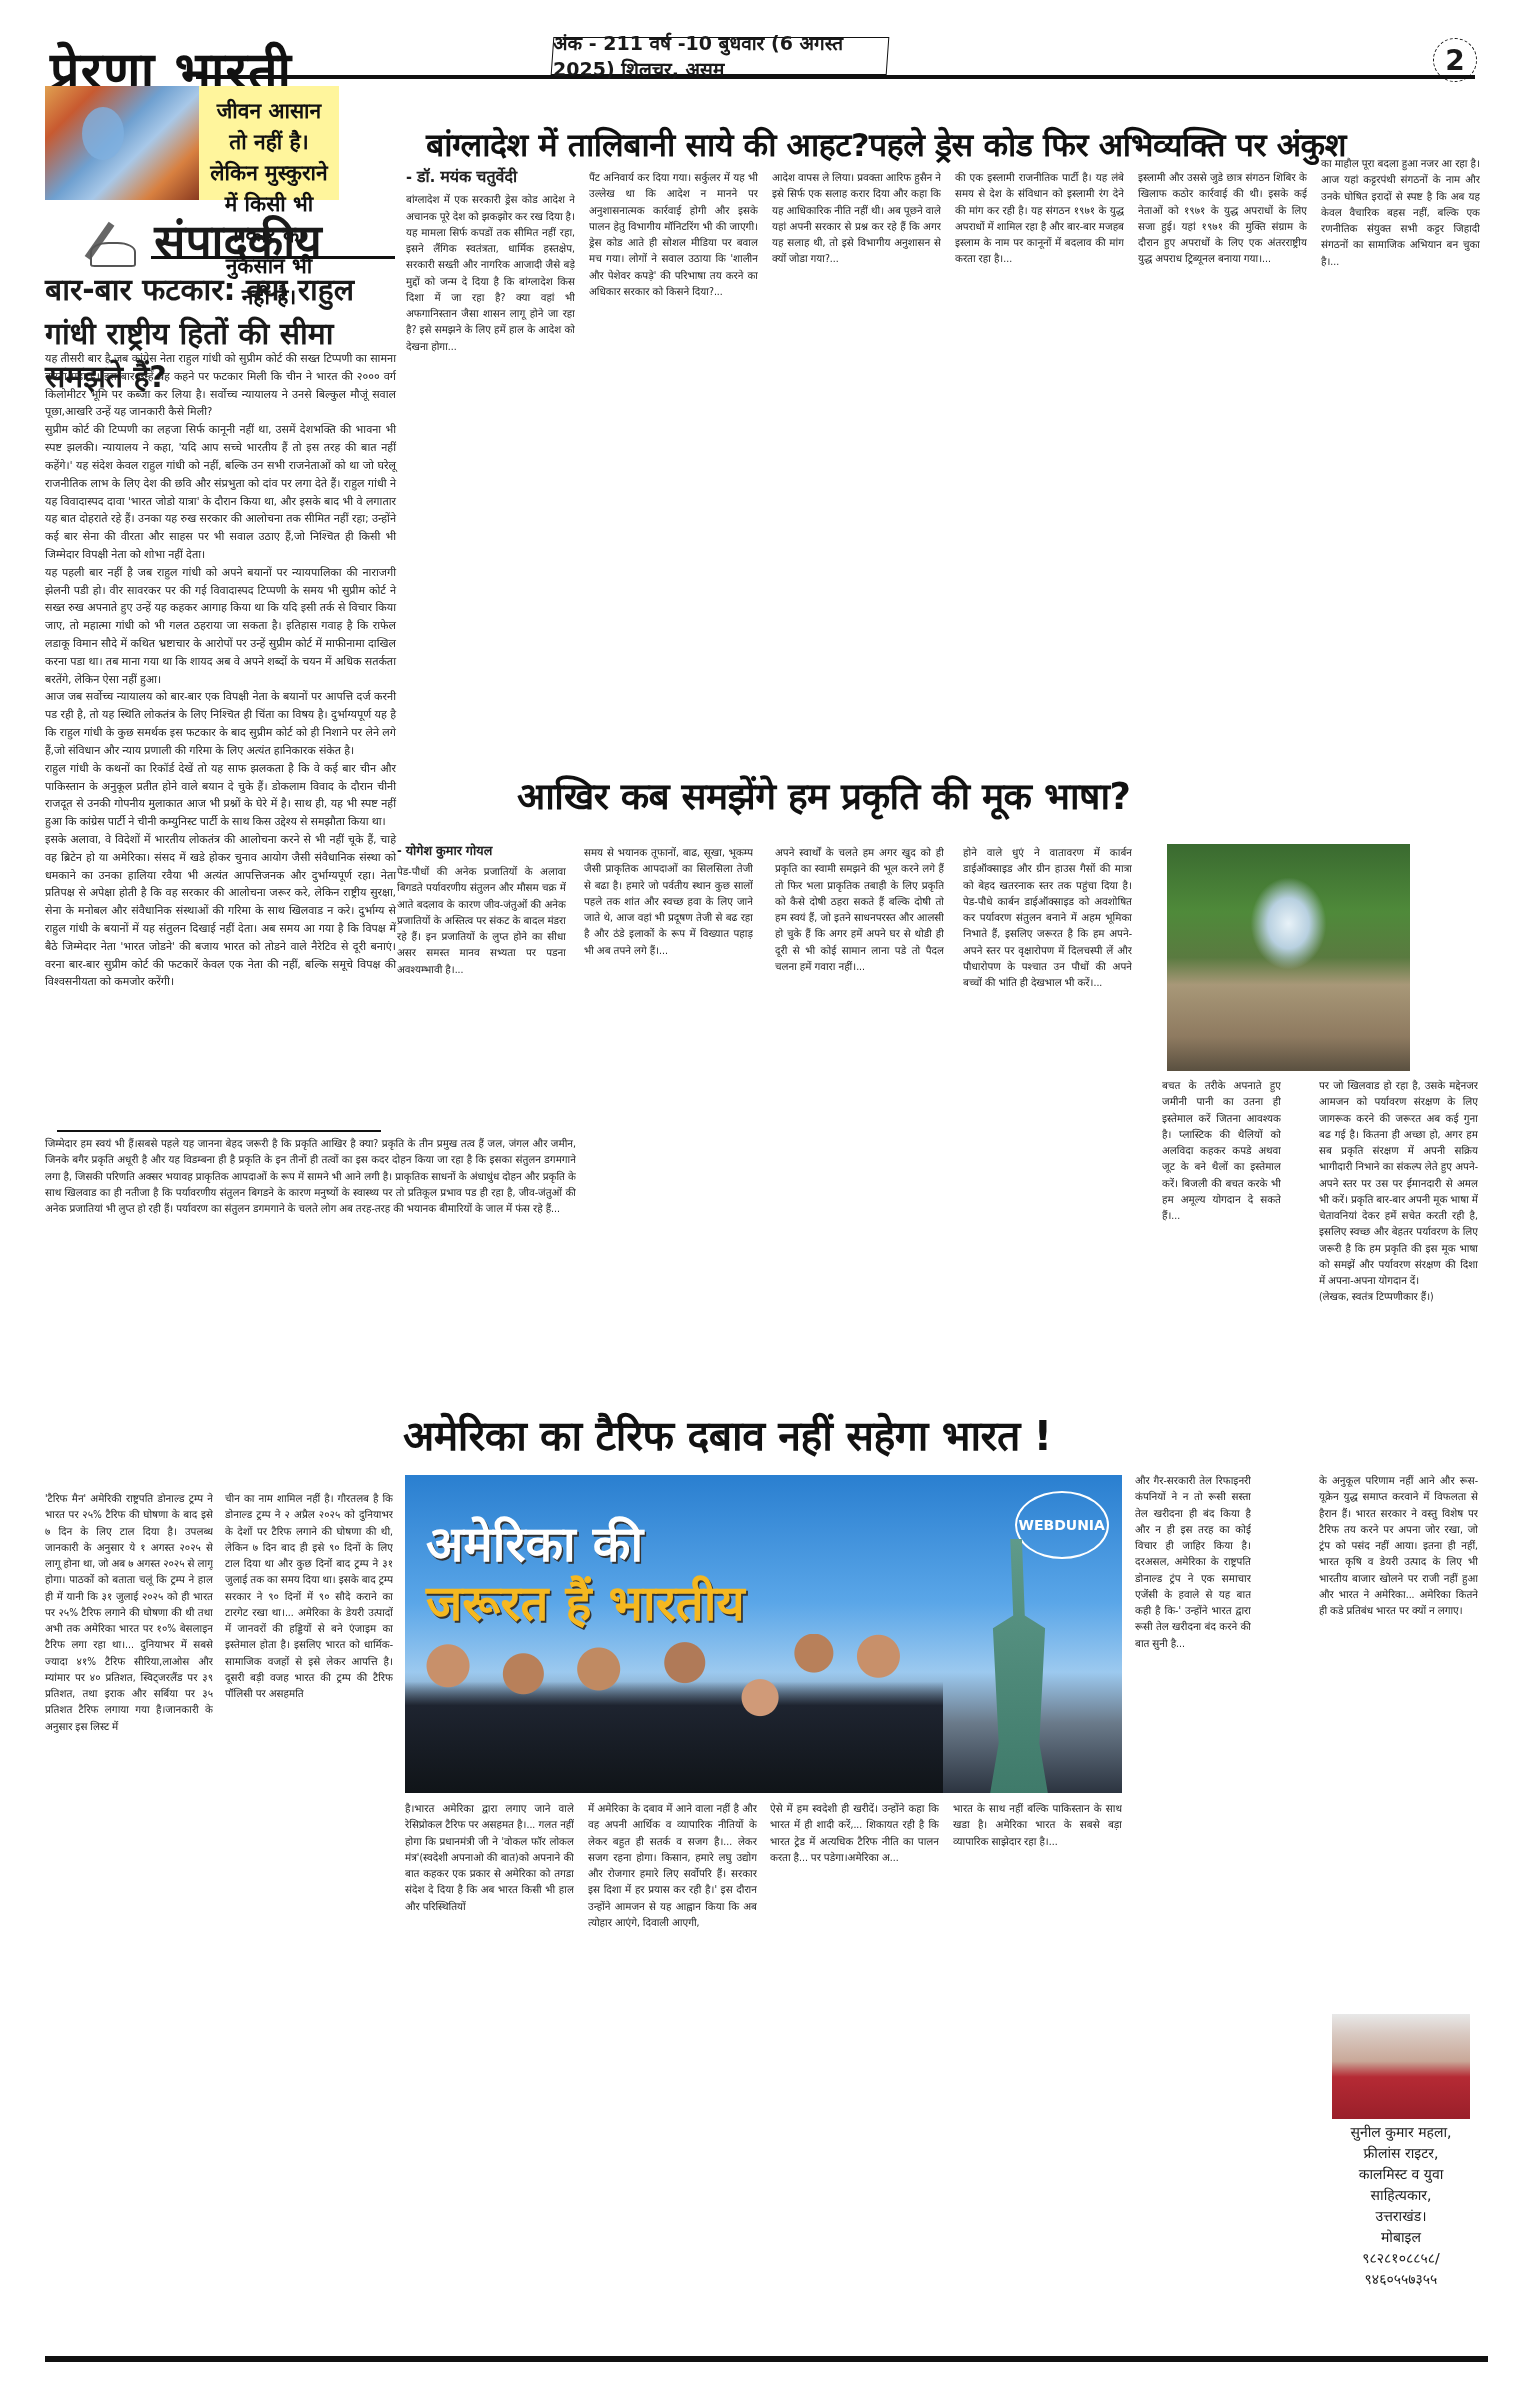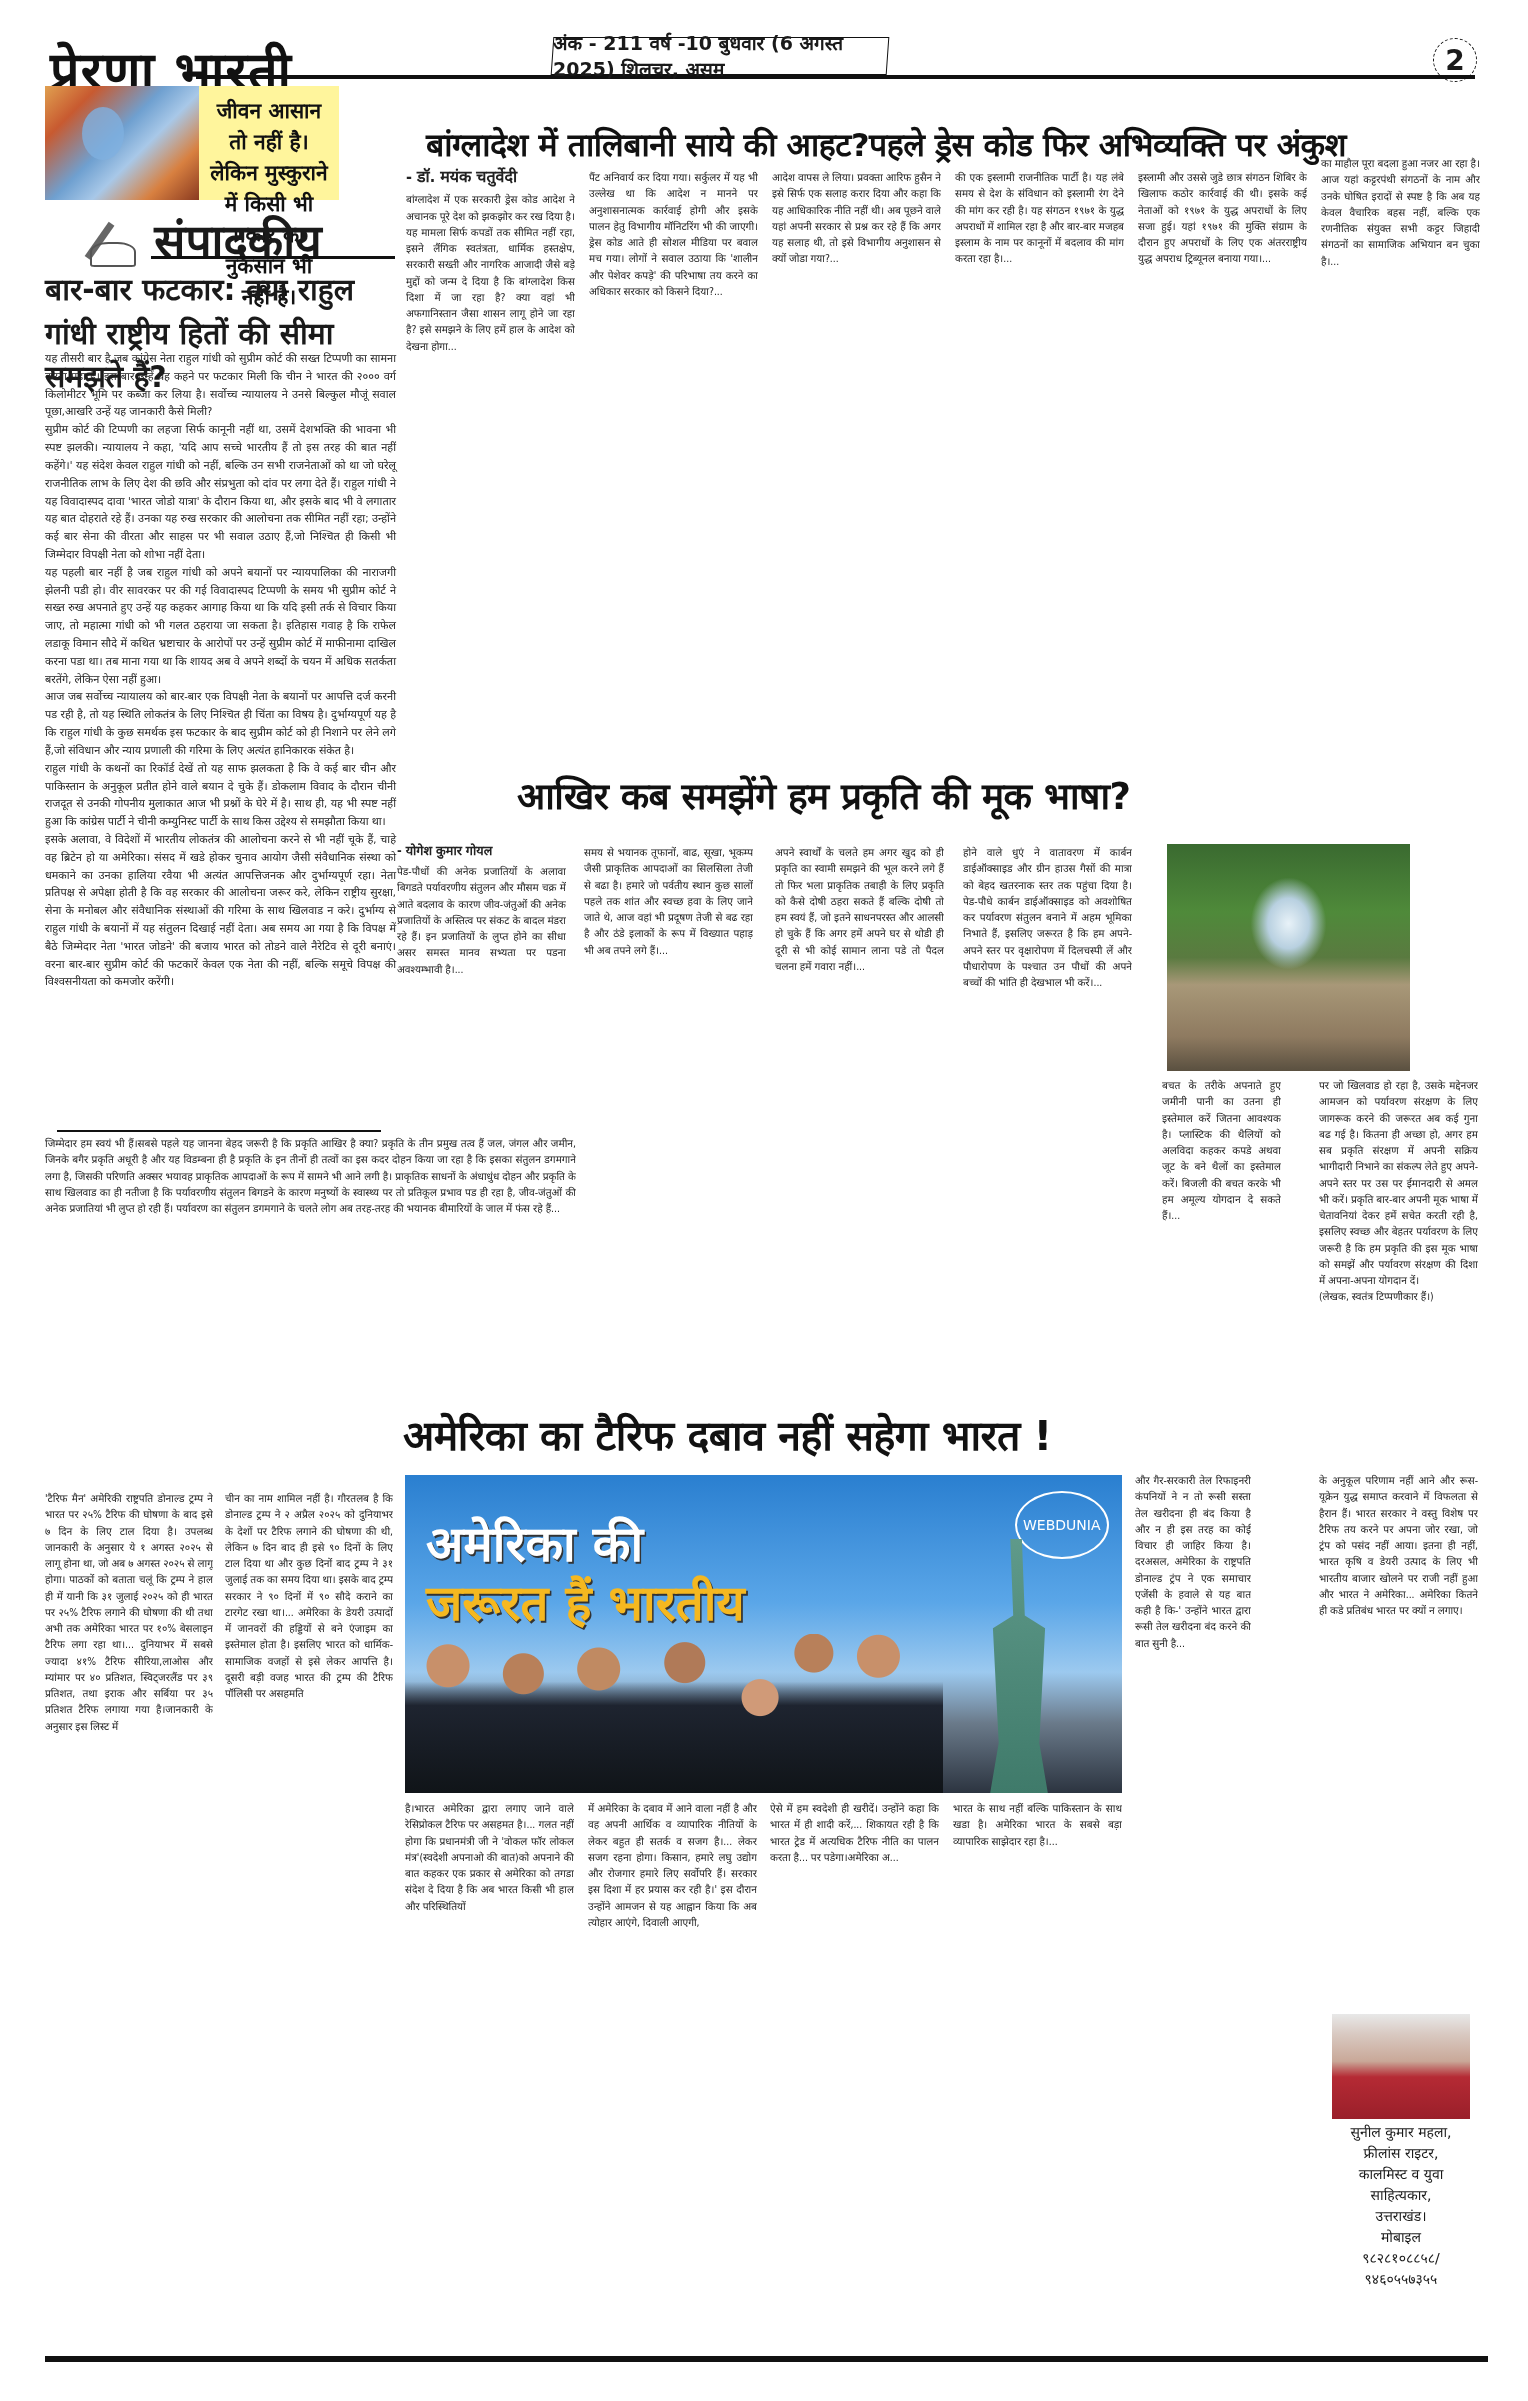--- a/index.html
+++ b/index.html
@@ -23,21 +23,21 @@
   .col{position:absolute;font-size:10.3px;line-height:1.58;text-align:justify;font-family:"DejaVu Sans Condensed","DejaVu Sans",sans-serif;color:#222;}
   .col p{margin:0;}
   .big-head{position:absolute;font-weight:900;color:#111;white-space:nowrap;font-family:"DejaVu Sans",sans-serif;letter-spacing:-0.5px;}
   .byline{font-weight:bold;font-size:16px;margin-bottom:2.1px;}
   .waterfall{left:1167px;top:844px;width:243px;height:227px;background:
      radial-gradient(ellipse at 50% 35%,#e8f2f8 0%,#b8d0e0 12%,transparent 22%),
      linear-gradient(180deg,#3a6a30 0%,#4f8a3a 30%,#5a7a40 50%,#a89878 62%,#8e7a60 85%,#5a5040 100%);}
   .tariff-img{left:405px;top:1475px;width:717px;height:318px;background:linear-gradient(180deg,#2a7fd0 0%,#5aa6e8 40%,#9cc9ef 62%,#6a7a8a 78%,#2c3440 100%);overflow:hidden;}
   .tariff-img .t1{position:absolute;left:21px;top:34px;font-size:49px;font-weight:900;color:#fff;text-shadow:1.6px 1.6px 0 #333;}
   .tariff-img .t2{position:absolute;left:21px;top:93px;font-size:49px;font-weight:900;color:#f5b820;text-shadow:1.6px 1.6px 0 #333;}
-  .tariff-img .logo{position:absolute;right:13.3px;top:16px;width:90px;height:64px;border:2.1px solid #fff;border-radius:50%;color:#fff;font-size:14px;font-weight:normal;display:flex;align-items:center;justify-content:center;}
+  .tariff-img .logo{position:absolute;right:13.3px;top:16px;width:90px;height:64px;border:2.1px solid #fff;border-radius:50%;color:#fff;font-size:14px;font-weight:bold;display:flex;align-items:center;justify-content:center;}
   .tariff-img .statue{position:absolute;right:74px;top:64px;width:58px;height:255px;background:linear-gradient(180deg,#5f9a8a,#3f7a6a);clip-path:polygon(35% 0,55% 0,60% 30%,95% 35%,85% 80%,100% 100%,0 100%,15% 80%,5% 35%,40% 30%);}
   .tariff-img .people{position:absolute;left:0;bottom:0;width:75%;height:159px;background:radial-gradient(circle at 8% 20%,#c8906a 0,#c8906a 21px,transparent 22px),radial-gradient(circle at 22% 25%,#b8805a 0,#b8805a 20px,transparent 21px),radial-gradient(circle at 36% 22%,#c08a62 0,#c08a62 21px,transparent 22px),radial-gradient(circle at 52% 18%,#b07a58 0,#b07a58 20px,transparent 21px),radial-gradient(circle at 66% 40%,#d09a78 0,#d09a78 18px,transparent 19px),radial-gradient(circle at 76% 12%,#b8805a 0,#b8805a 19px,transparent 20px),radial-gradient(circle at 88% 14%,#c8906a 0,#c8906a 21px,transparent 22px),linear-gradient(180deg,transparent 30%,#1e2430 45%,#101418 100%);}
   .author-photo{left:1332px;top:2014px;width:138px;height:105px;background:linear-gradient(180deg,#e8e8e8 0%,#d8c8c0 20%,#c9a898 45%,#b52a34 60%,#9a1f2a 100%);}
   .author-card{left:1295px;top:2122px;width:212px;text-align:center;font-size:14px;font-weight:normal;line-height:1.5;}
   .sep{position:absolute;background:#111;}
 </style>
 </head>
 <body>
 
 <div class="abs masthead">प्रेरणा भारती</div>

